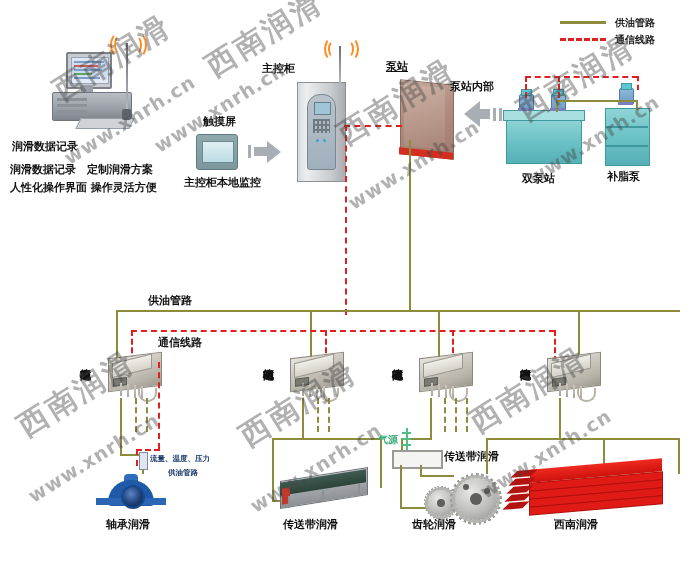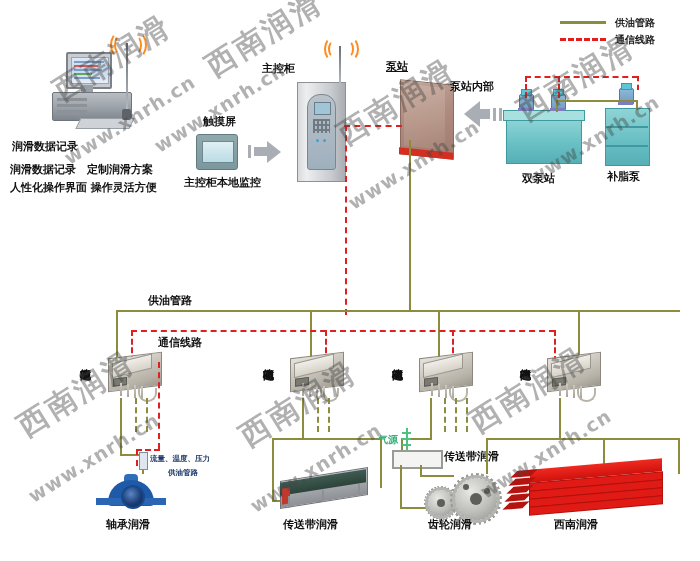--- a/index.html
+++ b/index.html
@@ -384,21 +384,21 @@
   <div class="abs" style="left:400px;top:466px;width:100px;height:58px;">
     <div class="gear-teeth" style="left:24px;top:20px;width:34px;height:34px;"></div>
     <div class="gear" style="left:28px;top:24px;width:26px;height:26px;"></div>
     <div class="gear-hole" style="left:37px;top:33px;width:8px;height:8px;"></div>
     <div class="gear-teeth" style="left:50px;top:7px;width:52px;height:52px;"></div>
     <div class="gear" style="left:55px;top:12px;width:42px;height:42px;"></div>
     <div class="gear-hole" style="left:70px;top:27px;width:12px;height:12px;"></div>
     <div class="gear-hole" style="left:63px;top:18px;width:6px;height:6px;"></div>
     <div class="gear-hole" style="left:84px;top:22px;width:6px;height:6px;"></div>
   </div>
-  <div class="abs lbl" style="left:428px;top:518px;">齿轮润滑</div>
+  <div class="abs lbl" style="left:412px;top:518px;">齿轮润滑</div>
 
   <div class="abs vlbl" style="left:519px;top:360px;">电磁阀箱</div>
   <div class="svb" style="left:547px;top:355px;">
     <div class="svb-body">
       <div class="svb-lid"></div>
       <div class="svb-conn" style="top:20px;"></div>
     </div>
     <div class="svb-pipe" style="left:12px;top:28px;"></div>
     <div class="svb-pipe" style="left:19px;top:29px;"></div>
     <div class="svb-pipe" style="left:26px;top:30px;"></div>

